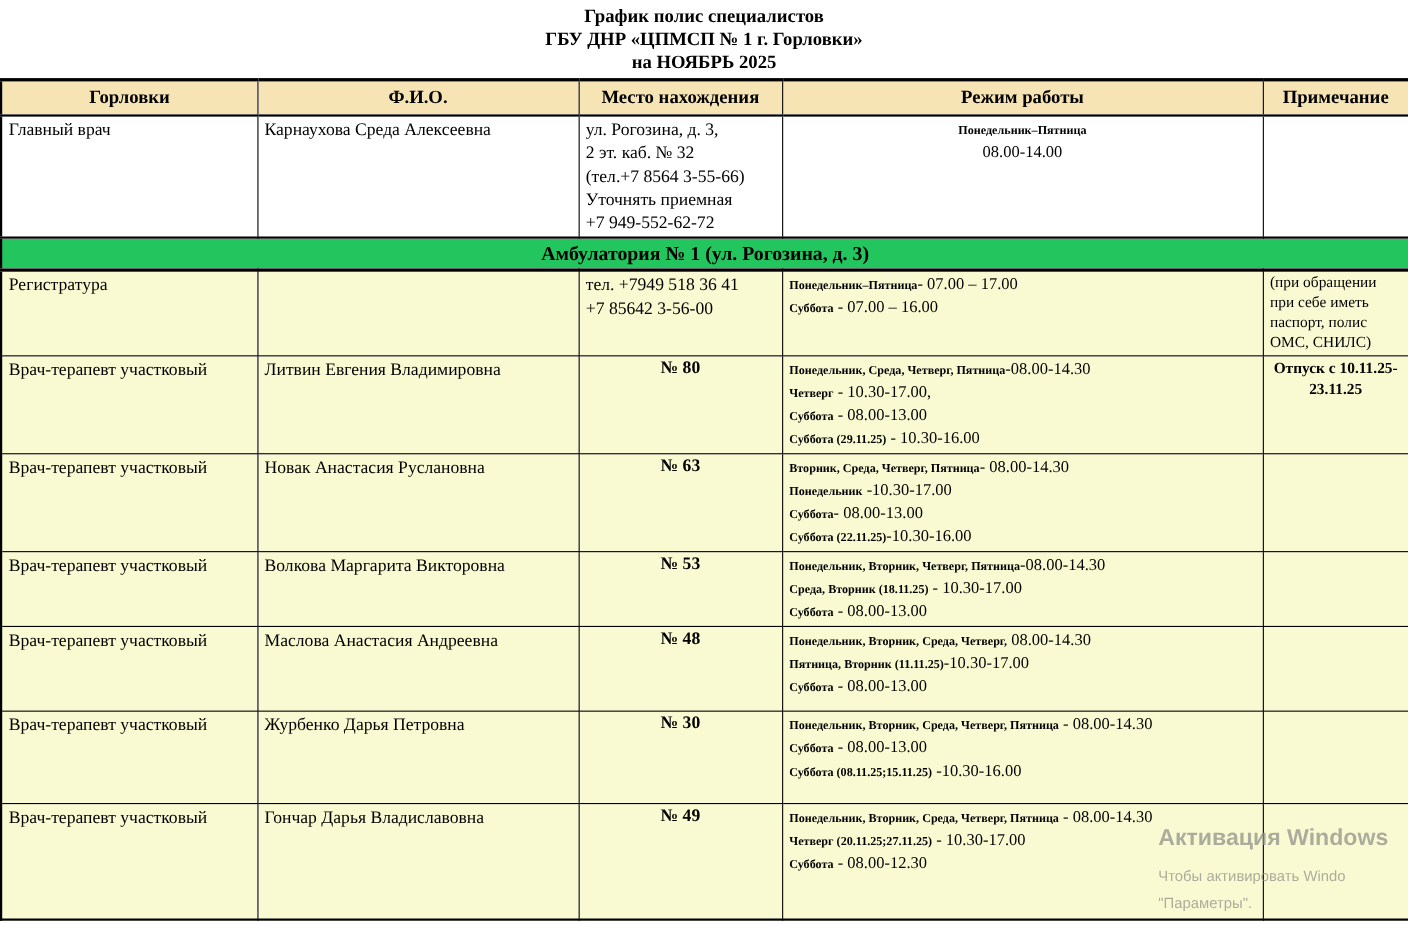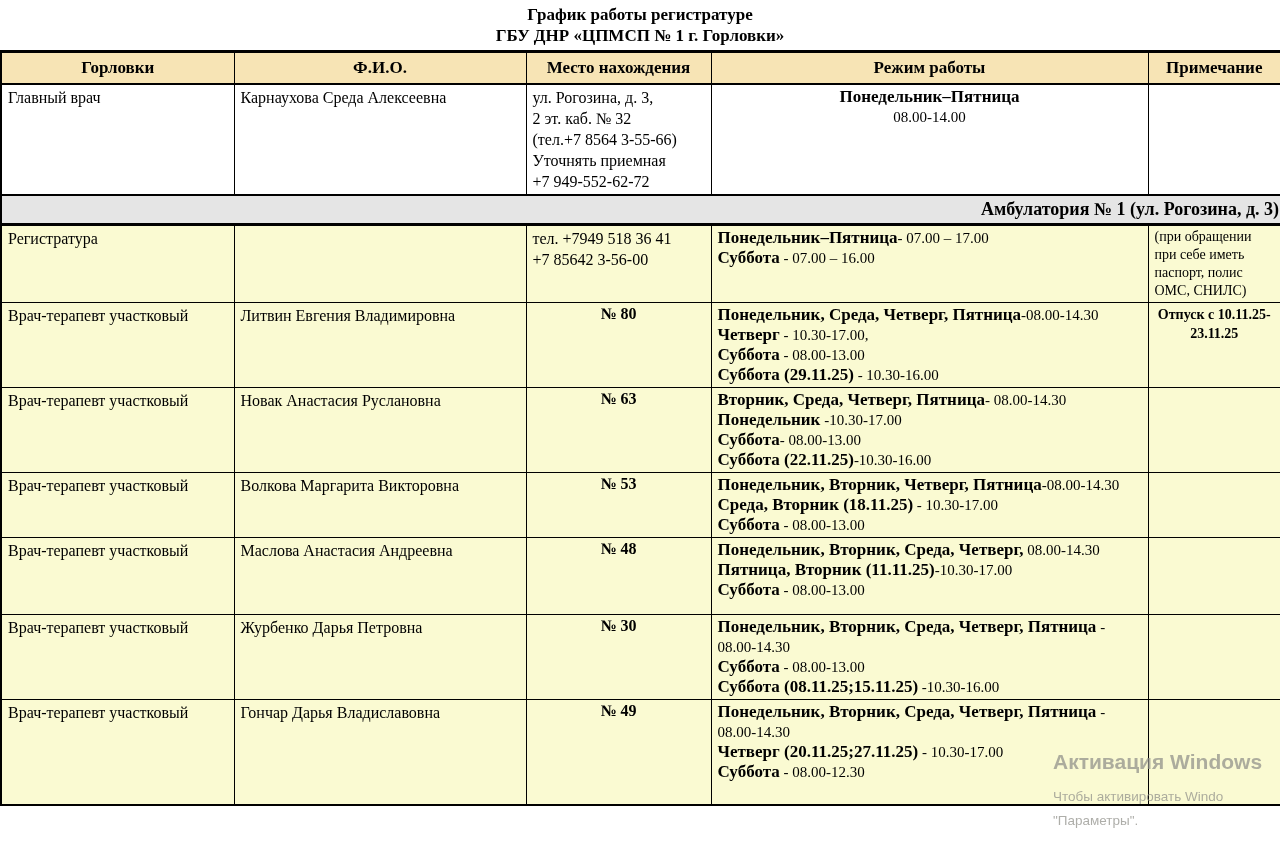--- a/index.html
+++ b/index.html
@@ -11,47 +11,48 @@
   .title-block{padding-top:4px;text-align:center;font-weight:bold;font-size:17px;line-height:21px;}
   table{border-collapse:collapse;table-layout:fixed;width:1280px;margin-top:4px;border:2px solid #000;}
   th,td{border:1px solid #000;vertical-align:top;padding:2px 6px;overflow:hidden;}
   thead th{
     background:#f7e4b5;font-size:17px;font-weight:bold;text-align:center;
     height:26px;vertical-align:middle;border-top:3px solid #000;border-bottom:2px solid #000;padding:2px;
   }
   tr.bg-yellow td{background:#fafad2;}
   tr.bg-white td{background:#ffffff;}
   td.section-cell{
-    background:#e5e5e5;text-align:right;font-weight:bold;font-size:18px;line-height:25px;
+    background:#22c55e;text-align:center;font-weight:bold;font-size:18px;line-height:25px;
     border-top:2px solid #000;border-bottom:3px solid #000;padding:1px;font-family:Liberation Serif, serif;
   }
   .pos,.fio{font-size:16px;line-height:21px;}
   .loc{font-size:16px;line-height:21px;}
   .loc div{white-space:nowrap;}
   .cab{text-align:center;font-weight:bold;font-size:16px;}
   .sched p{margin:0;font-size:15px;line-height:20px;}
   .sched.center p{text-align:center;}
-  .sched b{font-size:17px;}
+  .sched b{font-size:11px;}
   .note{font-size:14px;line-height:18px;}
   .note.bold-center{font-weight:bold;text-align:center;line-height:19px;}
   .watermark{
     position:absolute;left:1053px;top:750px;width:227px;overflow:hidden;
     font-family:"Liberation Sans","DejaVu Sans",sans-serif;color:#8f8f89;opacity:.72;
     pointer-events:none;
   }
   .watermark .w1{font-size:21px;line-height:24px;margin-bottom:14px;white-space:nowrap;font-weight:bold;}
   .watermark .w2{font-size:13.5px;line-height:17px;margin-bottom:7px;white-space:nowrap;}
   .watermark .w3{font-size:13.5px;line-height:17px;white-space:nowrap;}
 </style>
 </head>
 <body>
 
 <div class="title-block">
-  <div>График работы регистратуре</div>
+  <div>График полис специалистов</div>
   <div>ГБУ ДНР «ЦПМСП № 1 г. Горловки»</div>
+  <div>на НОЯБРЬ 2025</div>
 </div>
 
 <table>
   <colgroup>
     <col style="width:233px">
       <col style="width:292px">
       <col style="width:185px">
       <col style="width:437px">
       <col style="width:133px">
   </colgroup>

